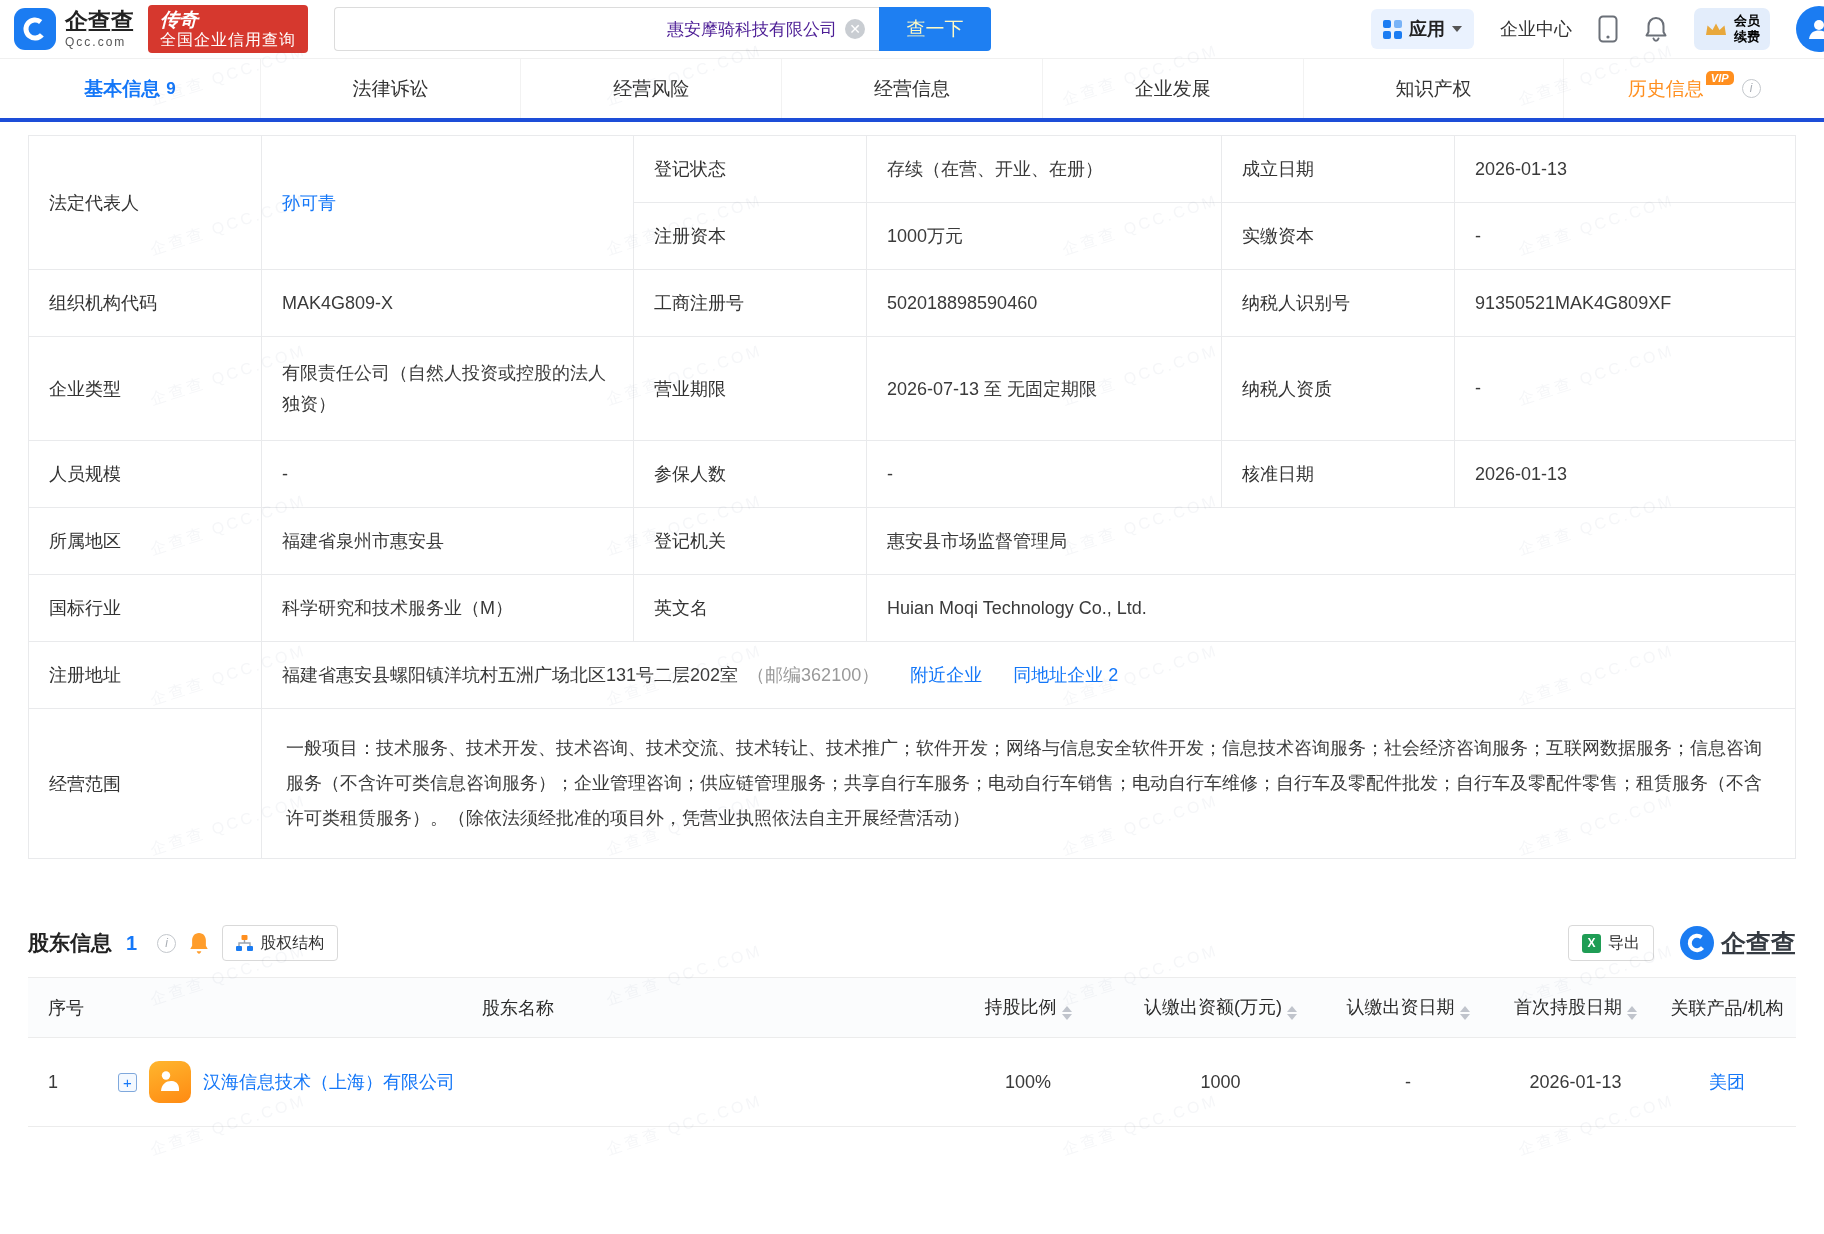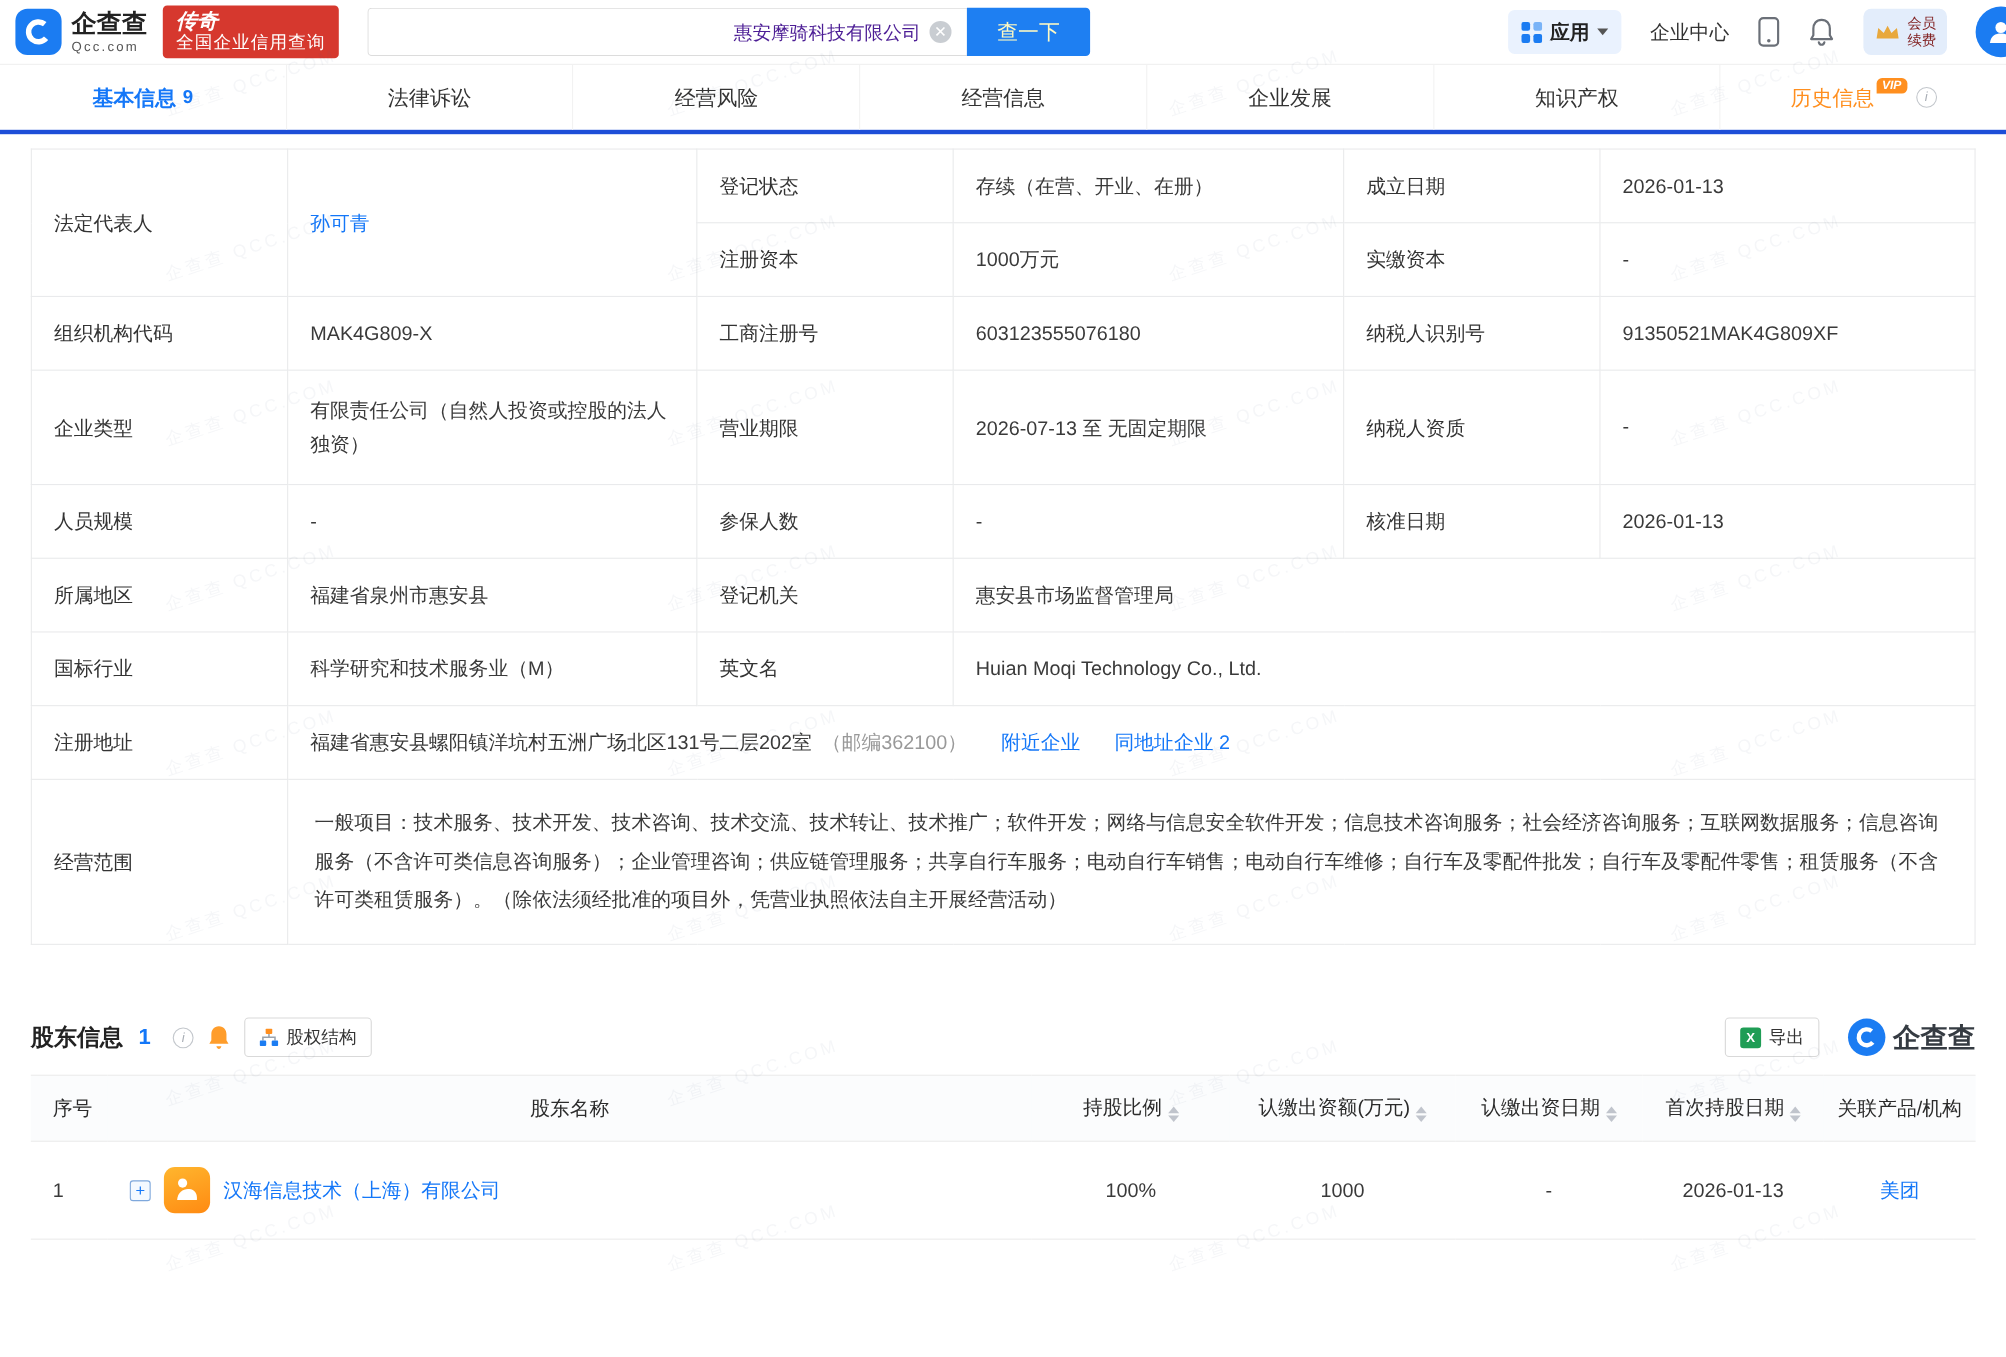--- a/index.html
+++ b/index.html
@@ -36,21 +36,21 @@
                 border-radius: 0 4px 4px 0; font-size: 19px; cursor: pointer; font-family: inherit; }
   .hdr-right { margin-left: auto; display: flex; align-items: center; gap: 26px; padding-right: 0; }
   .apps { display: flex; align-items: center; gap: 7px; background: #EAF2FE; border-radius: 6px;
           padding: 8px 12px; font-size: 18px; font-weight: bold; color: #222; cursor: pointer; }
   .caret { width: 0; height: 0; border-left: 5px solid transparent; border-right: 5px solid transparent;
            border-top: 6px solid #555; }
   .ent-center { font-size: 18px; color: #333; cursor: pointer; }
   .ic-btn { cursor: pointer; display: flex; align-items: center; }
   .vip-chip { display: flex; align-items: center; gap: 6px; background: #E3EDFB; border-radius: 7px;
               padding: 5px 10px; cursor: pointer; }
-  .vip-chip .t { font-size: 13px; font-weight: normal; color: #7f1d1d; line-height: 1.2; }
+  .vip-chip .t { font-size: 13px; font-weight: bold; color: #000000; line-height: 1.2; }
   .avatar { width: 46px; height: 46px; border-radius: 50%; background: #1B7CF2; flex: 0 0 auto;
             margin-right: -18px; display: flex; align-items: center; justify-content: center; }
 
   
   .tabs { display: flex; height: 64px; border-top: 1px solid #F0F0F0; border-bottom: 4px solid #1d4ed8; }
   .tab { flex: 1; display: flex; align-items: center; justify-content: center; font-size: 19px;
          color: #333; cursor: pointer; position: relative; }
   .tab + .tab { border-left: 1px solid #F2F2F2; }
   .tab.active { color: #1477F8; font-weight: bold; }
   .tab .cnt { margin-left: 6px; font-size: 17px; color: #1477F8; }
@@ -264,21 +264,21 @@
     <tr>
       <td class="lbl">注册资本</td>
       <td>1000万元</td>
       <td class="lbl">实缴资本</td>
       <td>-</td>
     </tr>
     <tr>
       <td class="lbl">组织机构代码</td>
       <td>MAK4G809-X</td>
       <td class="lbl">工商注册号</td>
-      <td>603123555076180</td>
+      <td>502018898590460</td>
       <td class="lbl">纳税人识别号</td>
       <td>91350521MAK4G809XF</td>
     </tr>
     <tr>
       <td class="lbl">企业类型</td>
       <td class="typ">有限责任公司（自然人投资或控股的法人独资）</td>
       <td class="lbl">营业期限</td>
       <td>2026-07-13 至 无固定期限</td>
       <td class="lbl">纳税人资质</td>
       <td>-</td>

